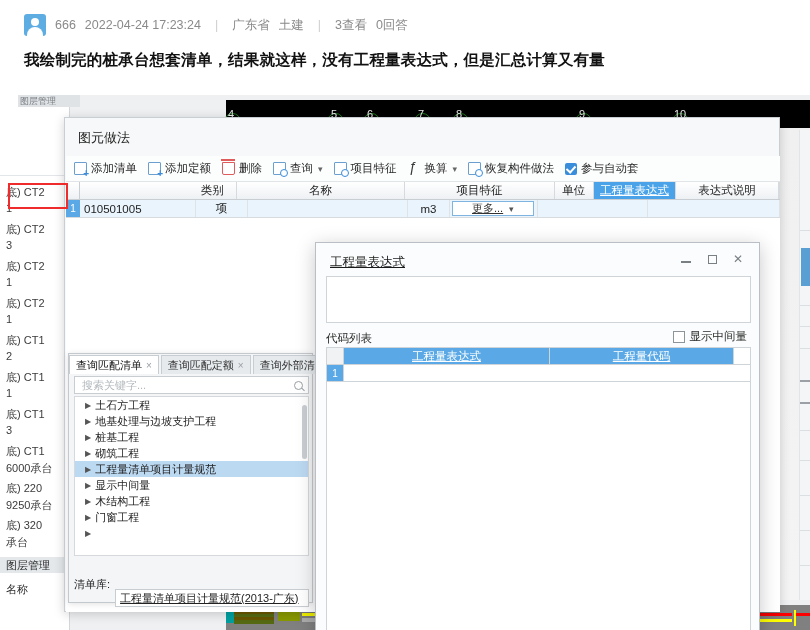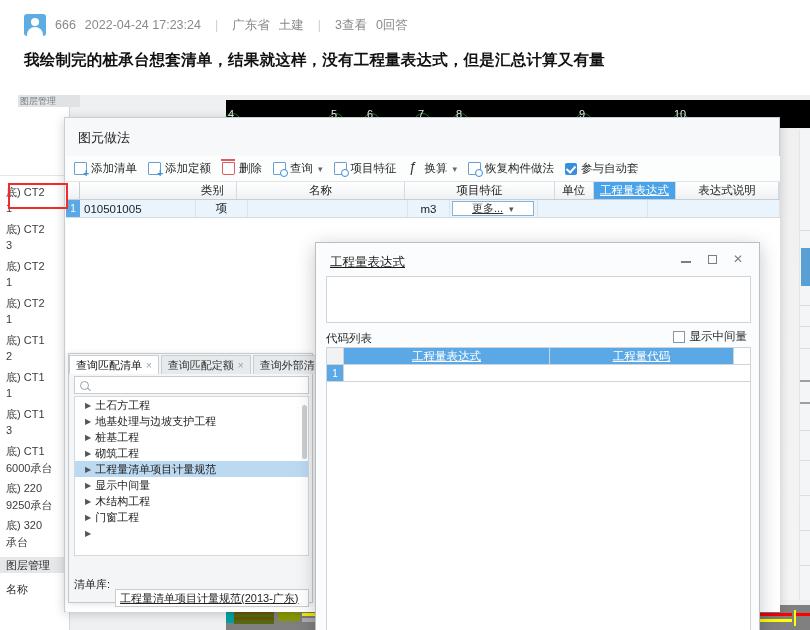--- a/index.html
+++ b/index.html
@@ -566,20 +566,21 @@
           <span>查询匹配定额</span>
           <span class="x">×</span>
         </div>
         <div class="qtab">
           <span>查询外部清单</span>
           <span class="x">×</span>
         </div>
       </div>
 
       <div class="qsearch">
+        <input type="text" placeholder="搜索关键字..." style="">
         <span class="mag-glyph"></span>
       </div>
 
       <div class="qtree">
         <div class="tnode">
             <span class="tarrow">▶</span>
             <span>土石方工程</span>
           </div>
         <div class="tnode">
             <span class="tarrow">▶</span>

